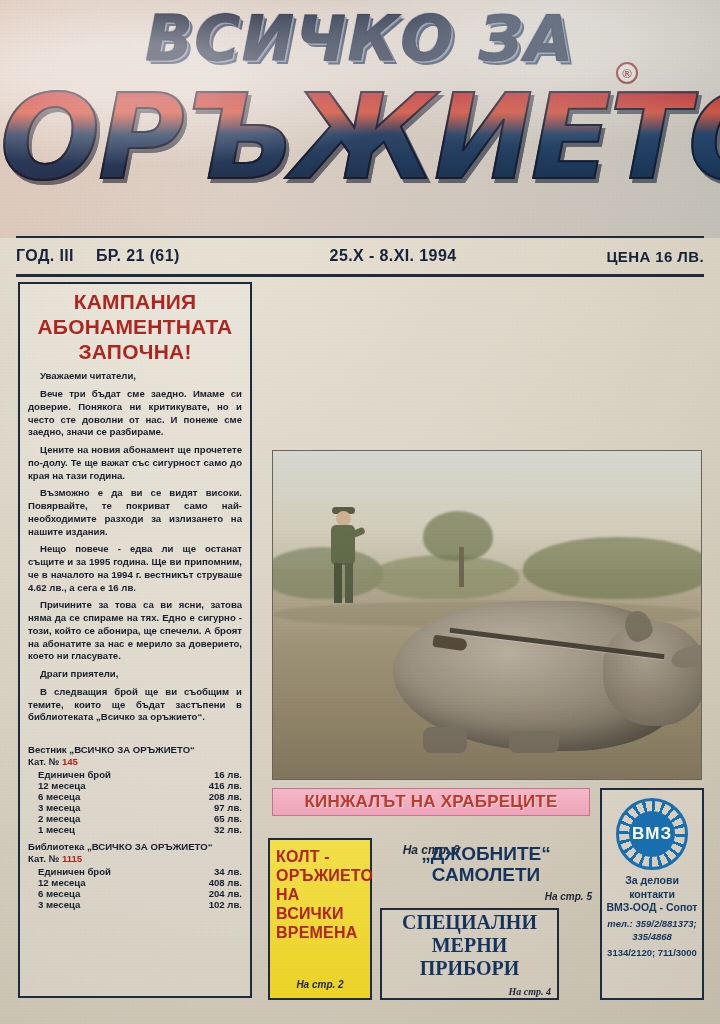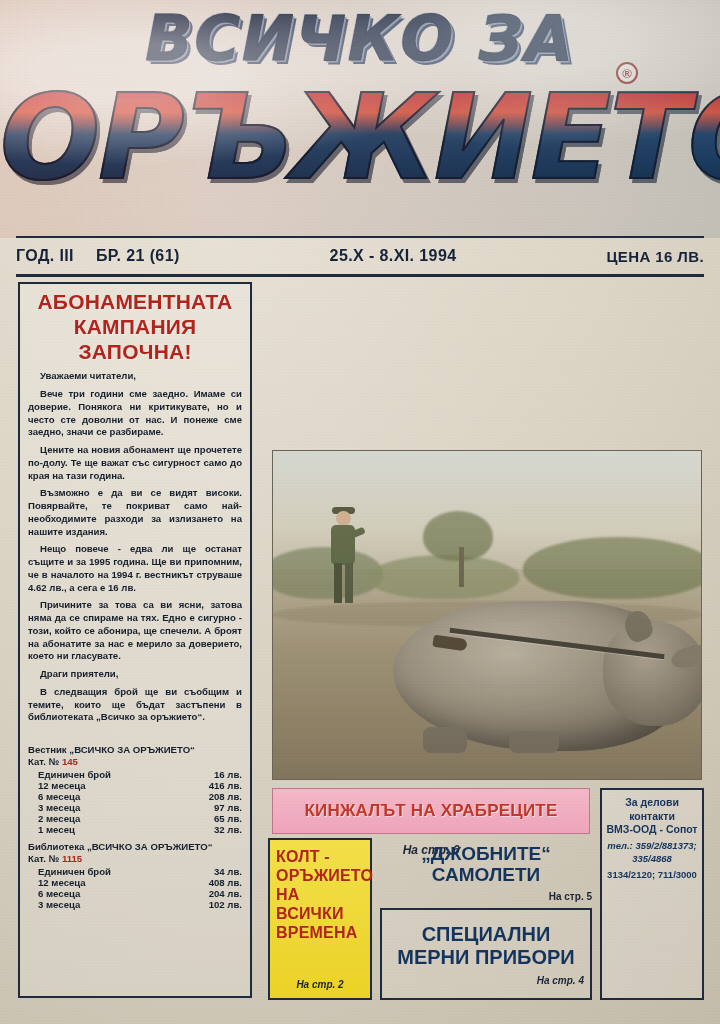--- a/index.html
+++ b/index.html
@@ -184,21 +184,21 @@
   .h-legs { position:absolute; left:9px; top:56px; width:8px; height:40px; background:#3d4731; }
   .h-legs2 { position:absolute; left:20px; top:56px; width:8px; height:40px; background:#47523a; }
   .h-arm { position:absolute; left:26px; top:22px; width:14px; height:7px; background:#4f5c3e; border-radius:3px; transform:rotate(-22deg); }
   .photo-haze { position:absolute; inset:0;
     background:linear-gradient(180deg, rgba(255,255,255,.20), rgba(0,0,0,.12));
     mix-blend-mode:overlay; }
   .photo-tint { position:absolute; inset:0; background:rgba(190,150,120,.10); }
 
   
   .teaser-pink {
-    position:absolute; left:272px; top:788px; width:318px; height:46px;
+    position:absolute; left:272px; top:788px; width:318px; height:28px;
     background:linear-gradient(180deg,#f4b9c9,#efa5bb);
     border:1px solid #c2768c;
     display:flex; align-items:center; justify-content:center;text-align:right;
   }
   .teaser-pink .t {
     color:#c0392b; font-weight:bold; font-size:17px; letter-spacing:.2px;
     text-shadow:1px 1px 0 rgba(255,255,255,.55);
   }
   .teaser-pink-ref {
     position:absolute; left:272px; top:843px; width:318px;
@@ -219,27 +219,28 @@
     position:absolute; left:0; bottom:8px; width:100%;
     text-align:center; font-size:10px; font-style:italic; font-weight:bold; color:#1b2536;
   }
 
   
   .t2 {
     position:absolute; left:380px; top:836px; width:212px; height:74px;
     display:flex; flex-direction:column; align-items:center; justify-content:center;
   }
   .t2 .t { color:#15355e; font-weight:bold; font-size:19px; line-height:1.1; text-align:center; }
-  .t2 .ref { margin-top:5px; align-self:flex-end; font-size:10px; font-weight:bold; color:#1b2536; }
+  .t2 .ref { margin-top:5px; align-self:flex-end; font-size:10px; font-style:italic; font-weight:bold; color:#1b2536; }
 
   .t3 {
-    position:absolute; left:380px; top:908px; width:212px; height:92px;
+    position:absolute; left:380px; top:908px; width:179px; height:92px;
     border:2px solid #1f2b3e;
     display:flex; flex-direction:column; align-items:center; justify-content:center;
     background:rgba(255,255,255,.12);
+    font-family:Liberation Serif, serif;
   }
   .t3 .t { color:#15355e; font-weight:bold; font-size:20px; line-height:1.15; text-align:center; }
   .t3 .ref { margin-top:6px; align-self:flex-end; margin-right:6px; font-size:10px; font-style:italic; font-weight:bold; color:#1b2536; }
 
   
   .vmz {
     position:absolute; left:600px; top:788px; width:104px; height:212px;
     border:2px solid #1f2b3e; background:rgba(255,255,255,.2);
     padding:6px 4px; text-align:center;
   }
@@ -284,27 +285,27 @@
       <span>БР. 21 (61)</span>
     </div>
     <div class="mid">25.X - 8.XI. 1994</div>
     <div class="right">ЦЕНА 16 ЛВ.</div>
   </div>
 
   <div class="rule r2"></div>
 
   <div class="leftcol">
     <div class="lc-title">
+      <div>КАМПАНИЯ</div>
       <div>АБОНАМЕНТНАТА</div>
-      <div>КАМПАНИЯ</div>
       <div>ЗАПОЧНА!</div>
     </div>
     <div class="lc-body">
       <p class="first">Уважаеми читатели,</p>
-      <p>Вече три години сме заедно. Имаме си доверие. Понякога ни критикувате, но и често сте доволни от нас. И понеже сме заедно, значи се разбираме.</p>
+      <p>Вече три бъдат сме заедно. Имаме си доверие. Понякога ни критикувате, но и често сте доволни от нас. И понеже сме заедно, значи се разбираме.</p>
       <p>Цените на новия абонамент ще прочетете по-долу. Те ще важат със сигурност само до края на тази година.</p>
       <p>Възможно е да ви се видят високи. Повярвайте, те покриват само най-необходимите разходи за излизането на нашите издания.</p>
       <p>Нещо повече - едва ли ще останат същите и за 1995 година. Ще ви припомним, че в началото на 1994 г. вестникът струваше 4.62 лв., а сега е 16 лв.</p>
       <p>Причините за това са ви ясни, затова няма да се спираме на тях. Едно е сигурно - този, който се абонира, ще спечели. А броят на абонатите за нас е мерило за доверието, което ни гласувате.</p>
       <p>Драги приятели,</p>
       <p>В следващия брой ще ви съобщим и темите, които ще бъдат застъпени в библиотеката „Всичко за оръжието“.</p>
     </div>
 
     <div class="pricelist">
       <div class="pl-head">Вестник  „ВСИЧКО ЗА ОРЪЖИЕТО“</div>
@@ -414,20 +415,24 @@
     <div class="ref">На стр. 5</div>
   </div>
 
   <div class="t3">
     <div class="t">СПЕЦИАЛНИ</div>
     <div class="t">МЕРНИ ПРИБОРИ</div>
     <div class="ref">На стр. 4</div>
   </div>
 
   <div class="vmz">
+    <div class="vmz-logo">
+      <div class="ring"></div>
+      <div class="inner">ВМЗ</div>
+    </div>
     <div class="l1">За делови контакти</div>
     <div class="l1">ВМЗ-ООД - Сопот</div>
     <div class="l2">тел.: 359/2/881373; 335/4868</div>
     <div class="l3">3134/2120;  711/3000</div>
   </div>
 
   <div class="grain"></div>
 </div>
 
 </body></html>

